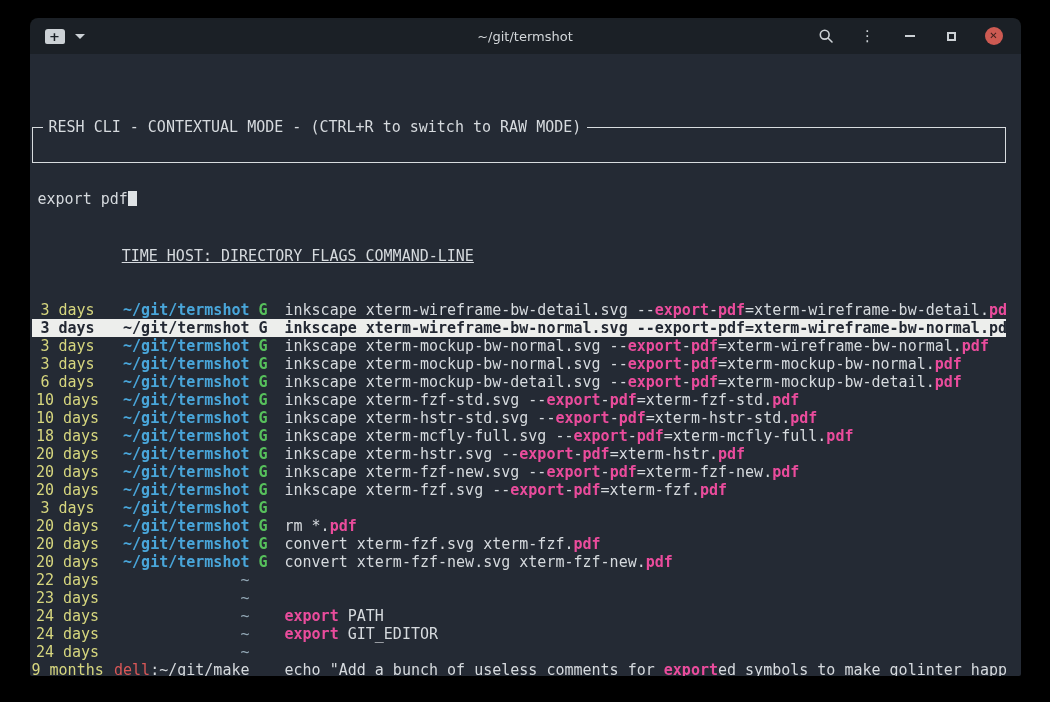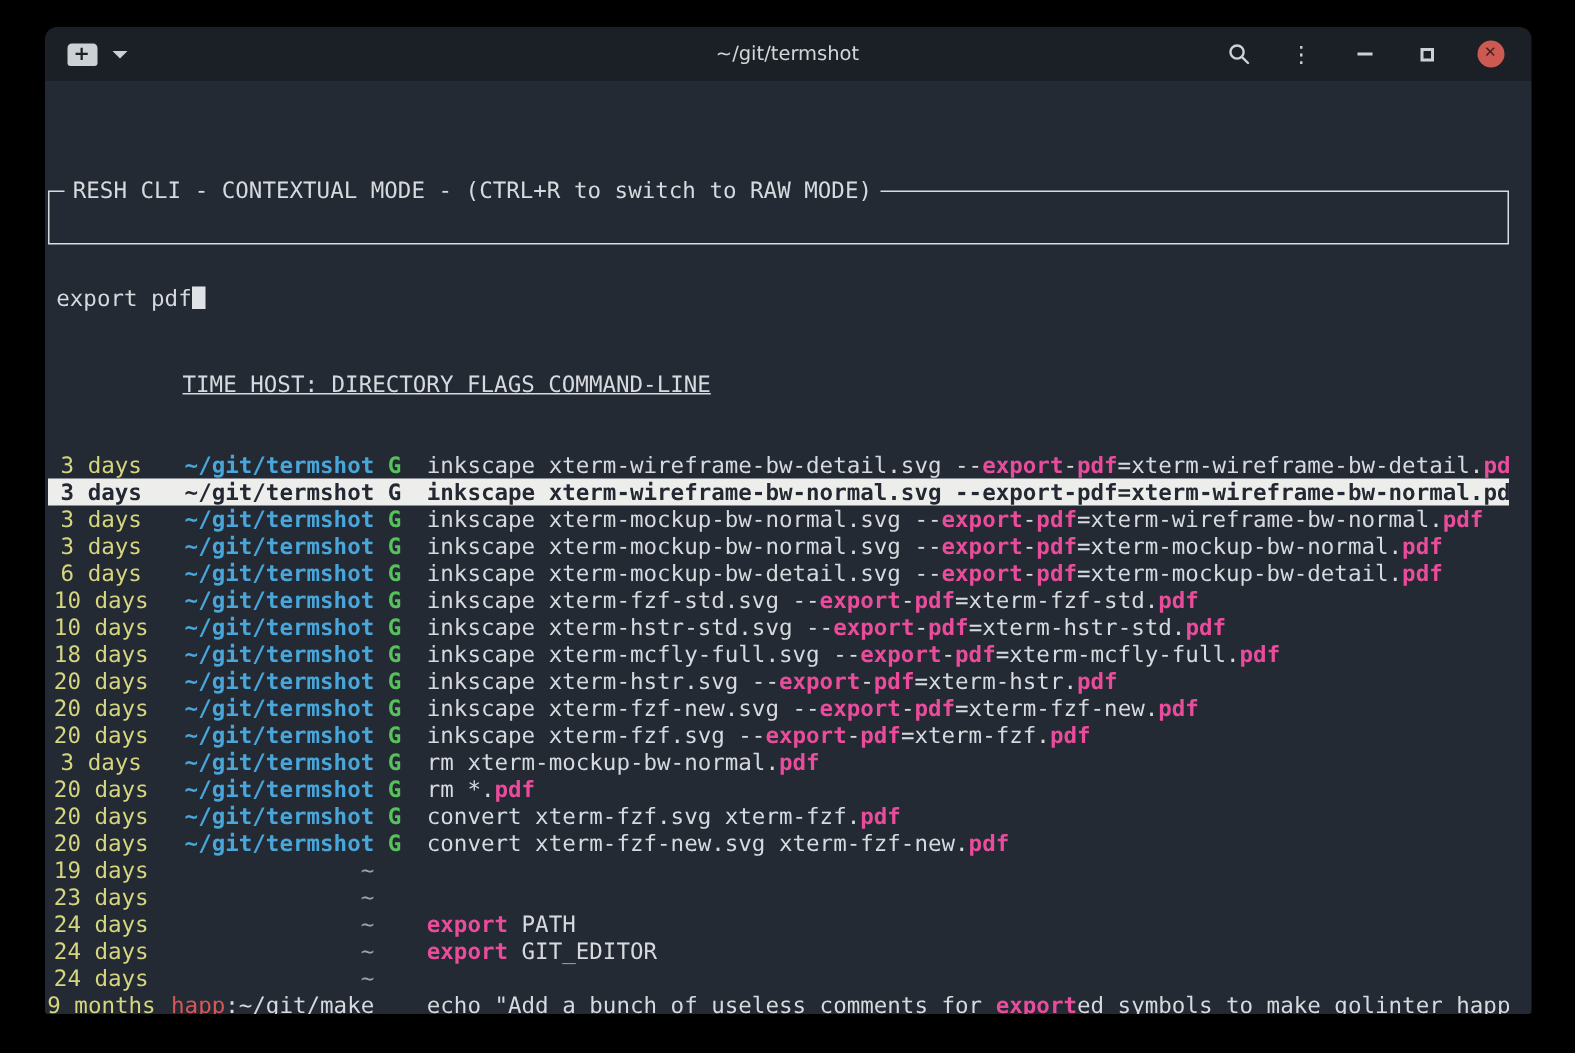--- a/index.html
+++ b/index.html
@@ -152,38 +152,37 @@
     <span class="c-cmd">inkscape xterm-fzf-new.svg --<span class="hl">export</span>-<span class="hl">pdf</span>=xterm-fzf-new.<span class="hl">pdf</span></span>
   </div><div class="row">
     <span class="c-time">20 days</span>
     <span class="c-host"><span class="h-cyan">~/git/termshot</span></span>
     <span class="c-flags">G</span>
     <span class="c-cmd">inkscape xterm-fzf.svg --<span class="hl">export</span>-<span class="hl">pdf</span>=xterm-fzf.<span class="hl">pdf</span></span>
   </div><div class="row">
     <span class="c-time">3 days</span>
     <span class="c-host"><span class="h-cyan">~/git/termshot</span></span>
     <span class="c-flags">G</span>
-    <span class="c-cmd">rm xterm-mockup-bw-normal.<span class="hl">pdf</span></span>
   </div><div class="row">
     <span class="c-time">20 days</span>
     <span class="c-host"><span class="h-cyan">~/git/termshot</span></span>
     <span class="c-flags">G</span>
     <span class="c-cmd">rm *.<span class="hl">pdf</span></span>
   </div><div class="row">
     <span class="c-time">20 days</span>
     <span class="c-host"><span class="h-cyan">~/git/termshot</span></span>
     <span class="c-flags">G</span>
     <span class="c-cmd">convert xterm-fzf.svg xterm-fzf.<span class="hl">pdf</span></span>
   </div><div class="row">
     <span class="c-time">20 days</span>
     <span class="c-host"><span class="h-cyan">~/git/termshot</span></span>
     <span class="c-flags">G</span>
     <span class="c-cmd">convert xterm-fzf-new.svg xterm-fzf-new.<span class="hl">pdf</span></span>
   </div><div class="row">
-    <span class="c-time">19 days</span>
+    <span class="c-time">22 days</span>
     <span class="c-host"><span class="h-dim">~</span></span>
     <span class="c-flags"></span>
   </div><div class="row">
     <span class="c-time">23 days</span>
     <span class="c-host"><span class="h-dim">~</span></span>
     <span class="c-flags"></span>
   </div><div class="row">
     <span class="c-time">24 days</span>
     <span class="c-host"><span class="h-dim">~</span></span>
     <span class="c-flags"></span>
@@ -192,21 +191,21 @@
     <span class="c-time">24 days</span>
     <span class="c-host"><span class="h-dim">~</span></span>
     <span class="c-flags"></span>
     <span class="c-cmd"><span class="hl">export</span> GIT_EDITOR</span>
   </div><div class="row">
     <span class="c-time">24 days</span>
     <span class="c-host"><span class="h-dim">~</span></span>
     <span class="c-flags"></span>
   </div><div class="row">
     <span class="c-time">9 months</span>
-    <span class="c-host"><span class="h-red">happ</span><span class="h-fg">:~/git/make</span></span>
+    <span class="c-host"><span class="h-red">dell</span><span class="h-fg">:~/git/make</span></span>
     <span class="c-flags"></span>
     <span class="c-cmd">echo "Add a bunch of useless comments for <span class="hl">export</span>ed symbols to make golinter happ</span>
   </div></div>
 
     
 
     
 
   </div>
 </div>

